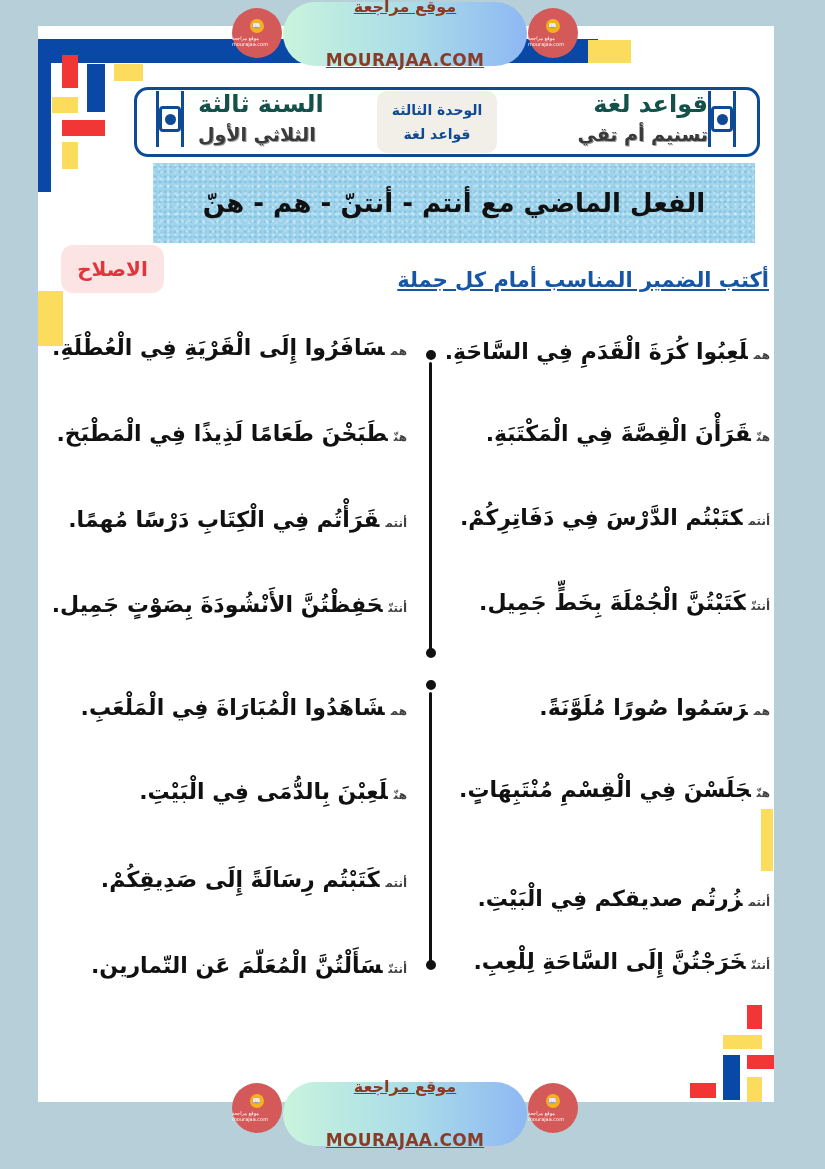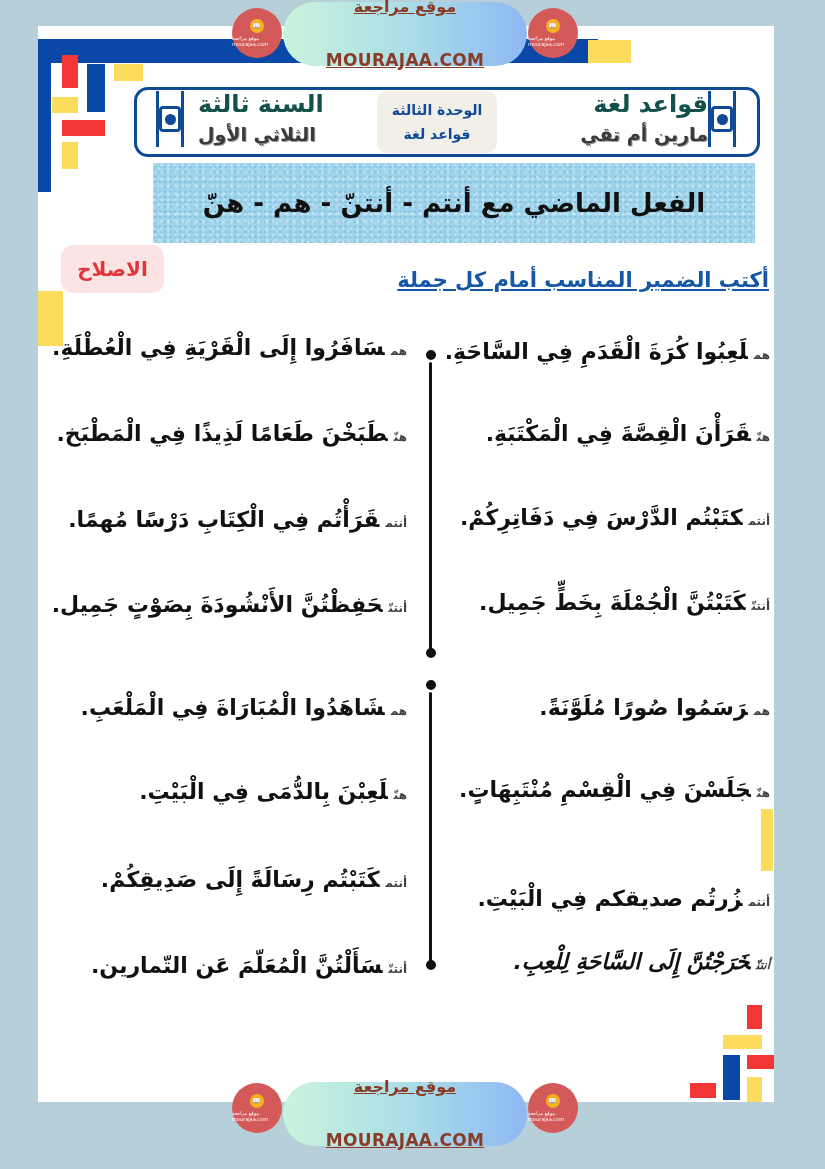--- a/index.html
+++ b/index.html
@@ -147,21 +147,21 @@
   <div class="box">
       <div class="dot"></div>
     </div>
 </div>
 <div class="bracket" style="left:708px;top:91px;">
   <div class="box">
       <div class="dot"></div>
     </div>
 </div>
 <div class="hdr-text hdr-green" style="right:117px;top:90px;">قواعد لغة</div>
-<div class="hdr-text hdr-gray" style="right:117px;top:122px;">مارين أم تقي</div>
+<div class="hdr-text hdr-gray" style="right:117px;top:122px;">تسنيم أم تقي</div>
 <div class="unit-box">
   <span>الوحدة الثالثة</span>
   <span>قواعد لغة</span>
 </div>
 <div class="hdr-text hdr-green" style="left:198px;top:90px;">السنة ثالثة</div>
 <div class="hdr-text hdr-gray" style="left:198px;top:122px;">الثلاثي الأول</div>
 
 <div class="title-banner">
   <h1>الفعل الماضي مع أنتم - أنتنّ - هم - هنّ</h1>
 </div>
@@ -177,21 +177,21 @@
 <div class="divider-cap" style="left:426px;top:960px;"></div>
 
 <div class="col-right">
   <div class="sentence" style="top:332px;"><span class="ans">هم</span><span>لَعِبُوا كُرَةَ الْقَدَمِ فِي السَّاحَةِ.</span></div>
   <div class="sentence" style="top:414px;"><span class="ans">هنّ</span><span>قَرَأْنَ الْقِصَّةَ فِي الْمَكْتَبَةِ.</span></div>
   <div class="sentence" style="top:498px;"><span class="ans">أنتم</span><span>كتَبْتُم الدَّرْسَ فِي دَفَاتِرِكُمْ.</span></div>
   <div class="sentence" style="top:583px;"><span class="ans">أنتنّ</span><span>كَتَبْتُنَّ الْجُمْلَةَ بِخَطٍّ جَمِيل.</span></div>
   <div class="sentence" style="top:688px;"><span class="ans">هم</span><span>رَسَمُوا صُورًا مُلَوَّنَةً.</span></div>
   <div class="sentence" style="top:770px;"><span class="ans">هنّ</span><span>جَلَسْنَ فِي الْقِسْمِ مُنْتَبِهَاتٍ.</span></div>
   <div class="sentence" style="top:855px;margin-top:24px;"><span class="ans">أنتم</span><span>زُرتُم صديقكم فِي الْبَيْتِ.</span></div>
-  <div class="sentence" style="top:942px;font-style:italic;"><span class="ans">أنتنّ</span><span>خَرَجْتُنَّ إِلَى السَّاحَةِ لِلْعِبِ.</span></div>
+  <div class="sentence" style="top:942px;"><span class="ans">أنتنّ</span><span>خَرَجْتُنَّ إِلَى السَّاحَةِ لِلْعِبِ.</span></div>
 </div>
 
 <div class="col-left">
   <div class="sentence" style="top:328px;"><span class="ans">هم</span><span>سَافَرُوا إِلَى الْقَرْيَةِ فِي الْعُطْلَةِ.</span></div>
   <div class="sentence" style="top:414px;"><span class="ans">هنّ</span><span>طَبَخْنَ طَعَامًا لَذِيذًا فِي الْمَطْبَخ.</span></div>
   <div class="sentence" style="top:500px;"><span class="ans">أنتم</span><span>قَرَأْتُم فِي الْكِتَابِ دَرْسًا مُهمًا.</span></div>
   <div class="sentence" style="top:585px;"><span class="ans">أنتنّ</span><span>حَفِظْتُنَّ الأَنْشُودَةَ بِصَوْتٍ جَمِيل.</span></div>
   <div class="sentence" style="top:688px;"><span class="ans">هم</span><span>شَاهَدُوا الْمُبَارَاةَ فِي الْمَلْعَبِ.</span></div>
   <div class="sentence" style="top:772px;"><span class="ans">هنّ</span><span>لَعِبْنَ بِالدُّمَى فِي الْبَيْتِ.</span></div>
   <div class="sentence" style="top:860px;"><span class="ans">أنتم</span><span>كَتَبْتُم رِسَالَةً إِلَى صَدِيقِكُمْ.</span></div>

